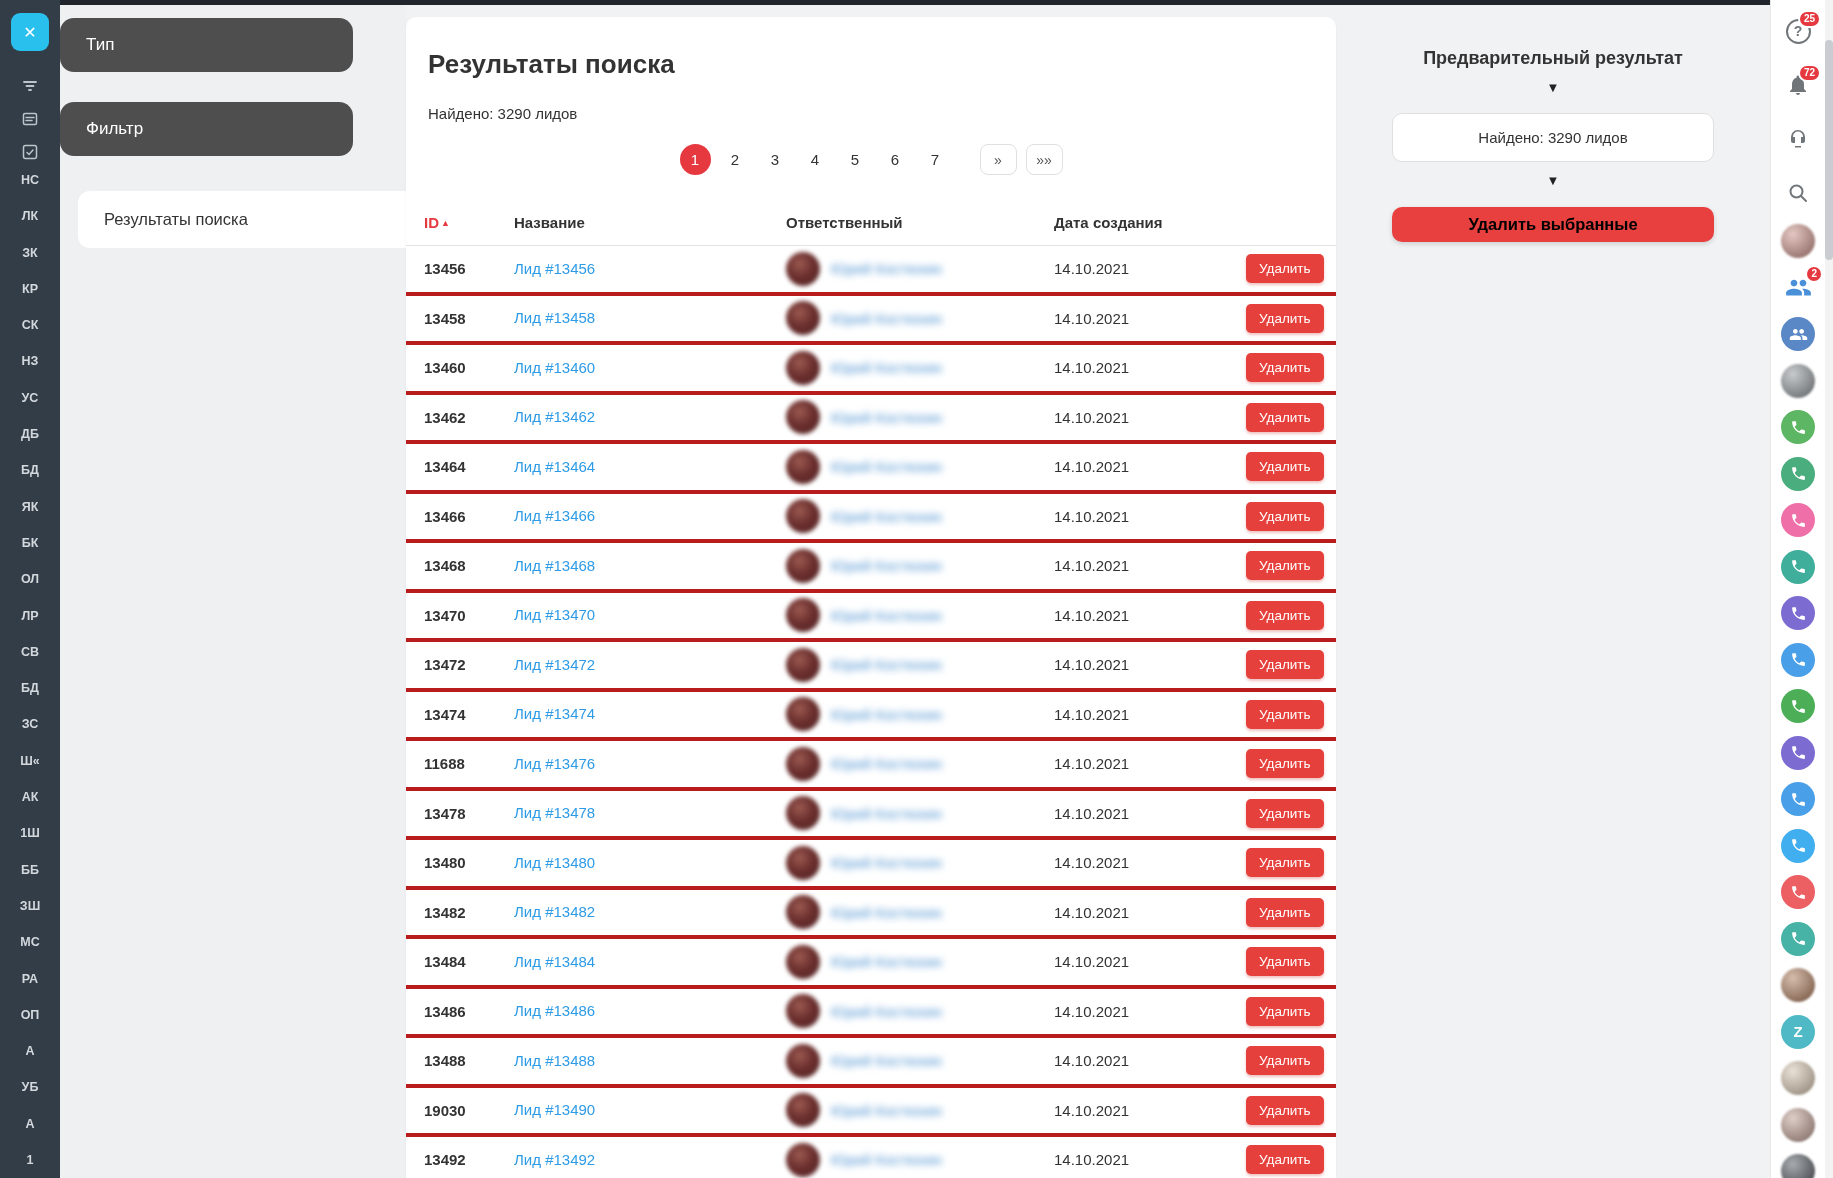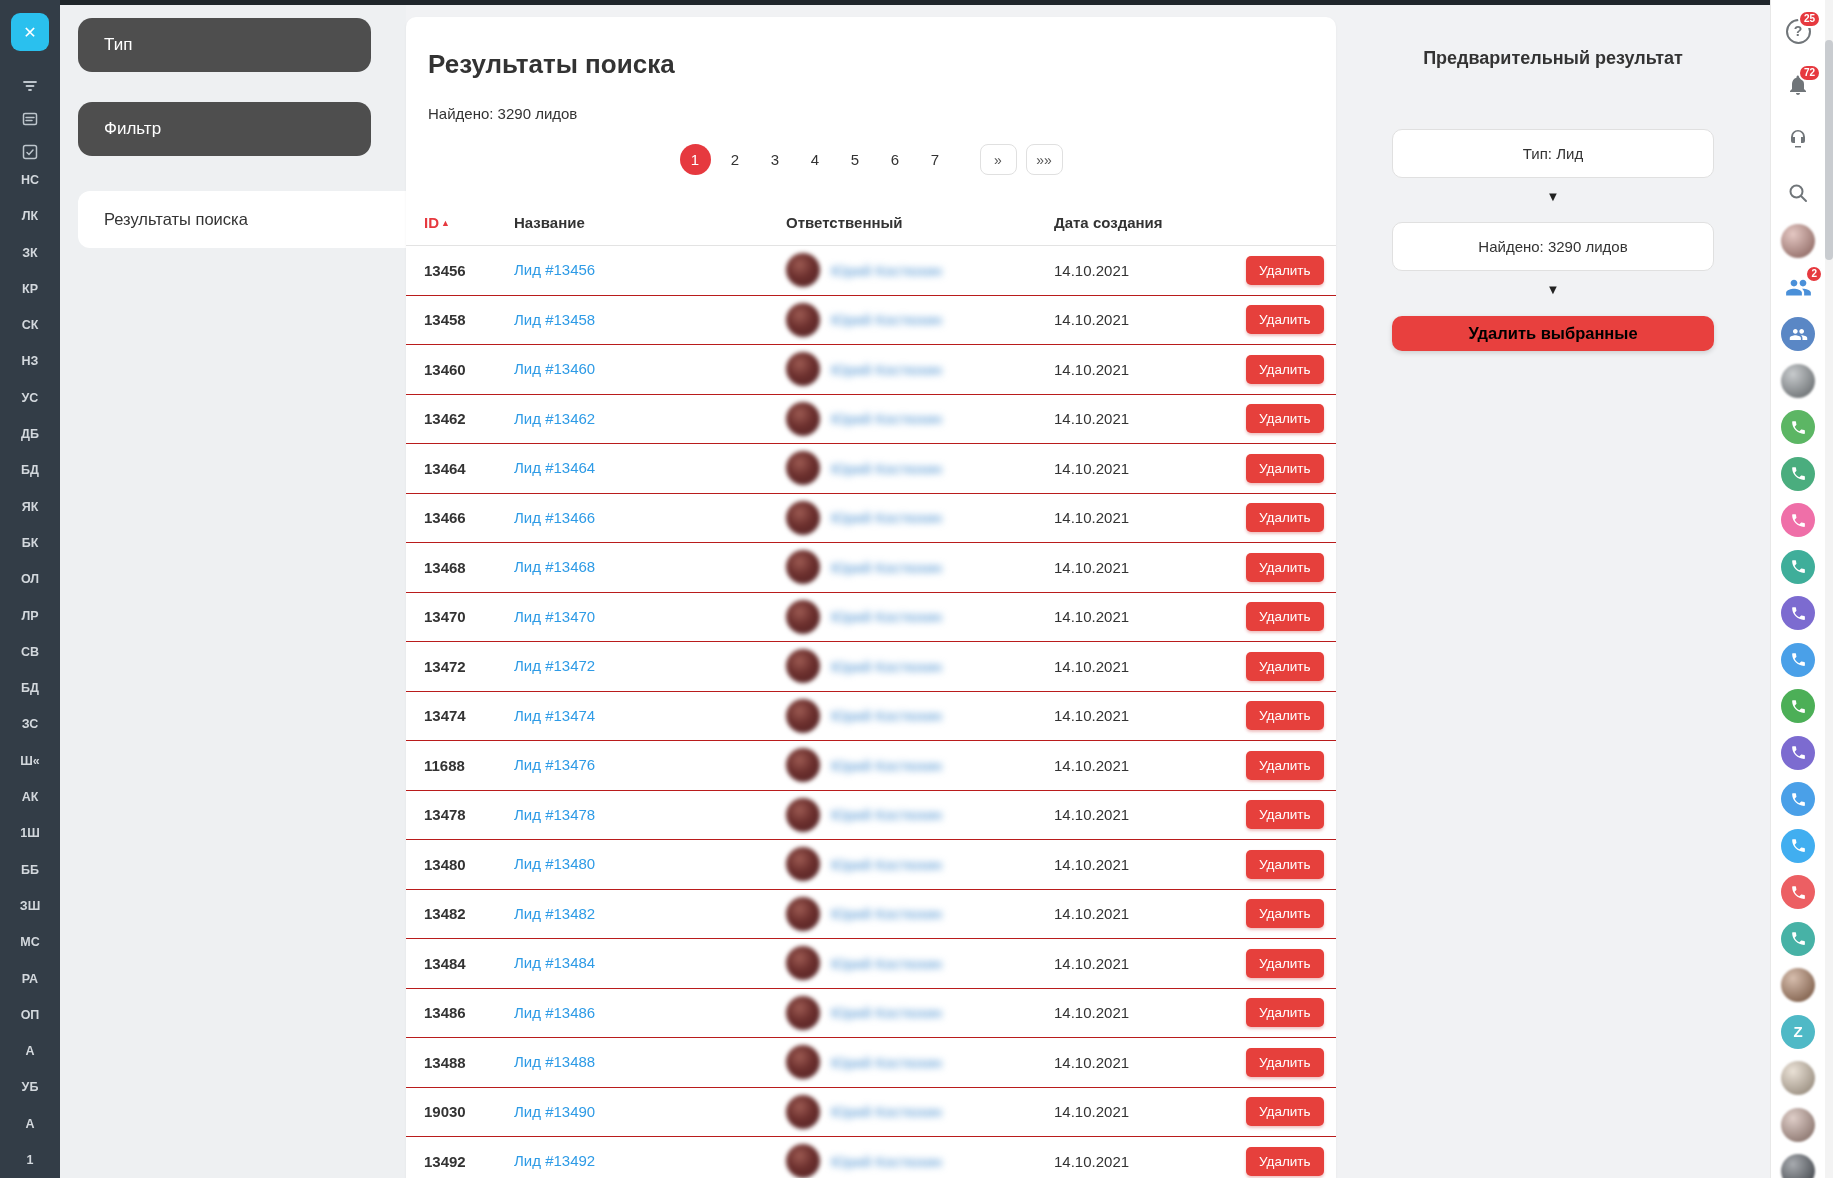--- a/index.html
+++ b/index.html
@@ -13,21 +13,21 @@
   .left-rail { width:60px; background:#333d47; display:flex; flex-direction:column; align-items:center; padding-top:13px; flex-shrink:0; z-index:21; }
   .close-btn { width:38px; height:38px; border-radius:9px; background:#2ac0ee; color:#fff; font-size:16px; font-weight:bold;
                display:flex; align-items:center; justify-content:center; cursor:pointer; }
   .rail-icons { display:flex; flex-direction:column; gap:15px; margin-top:26px; }
   .rail-icons svg { width:18px; height:18px; display:block; cursor:pointer; }
   .rail-labels { display:flex; flex-direction:column; gap:14.3px; margin-top:8px; align-items:center; }
   .rail-label { color:#d3d8dd; font-size:12.5px; font-weight:bold; line-height:22px; cursor:pointer; white-space:nowrap; }
 
   
   .filter-panel { width:346px; background:#eef0f2; padding-top:18px; flex-shrink:0; }
-  .pill-btn { margin-left:18px; width:293px; height:54px; background:#4e4e4e; color:#fff; border:none; border-radius:14px;
+  .pill-btn { margin-left:0; width:293px; height:54px; background:#4e4e4e; color:#fff; border:none; border-radius:14px;
               font-size:17px; text-align:left; padding-left:26px; display:flex; align-items:center; cursor:pointer;
               font-family:inherit; }
   .pill-btn + .pill-btn { margin-top:30px; }
   .results-item { margin-top:35px; margin-left:18px; height:57px; background:#fff; border-radius:12px 0 0 12px;
                   display:flex; align-items:center; padding-left:26px; font-size:16.5px; color:#333; cursor:pointer; }
 
   
   .content-wrap { flex:1; display:flex; padding-top:17px; background:#f1f2f4; min-width:0; }
   .main-card { width:930px; background:#fff; border-radius:10px 10px 0 0; height:1400px; flex-shrink:0;
                box-shadow:0 1px 3px rgba(0,0,0,0.05); padding-top:32px; }
@@ -40,21 +40,21 @@
   .page.active { background:#e6393f; color:#fff; }
   .page-nav { width:37px; height:31px; border:1px solid #e0e0e0; border-radius:8px; background:#fff; color:#555;
               font-size:14px; cursor:pointer; font-family:inherit; }
   .page-nav.first-nav { margin-left:20px; }
 
   .results-table { margin-top:24px; }
   .t-head, .t-row { display:grid; grid-template-columns:90px 272px 268px 192px 1fr; align-items:center; padding:0 18px; }
   .t-head { height:47px; border-bottom:1px solid #e3e3e3; font-weight:bold; font-size:15px; color:#333; }
   .th-id { color:#e6393f; }
   .sort-arrow { font-size:9px; color:#e6393f; margin-left:2px; vertical-align:2px; }
-  .t-row { height:49.5px; border-bottom:1px solid #b91c1c; }
+  .t-row { height:49.5px; border-bottom:4px solid #b91c1c; }
   .cell-id { font-weight:bold; font-size:15px; color:#333; }
   .lead-link { color:#2e9be6; font-size:15px; text-decoration:none; cursor:pointer; }
   .resp-cell { display:flex; align-items:center; gap:11px; }
   .resp-avatar { width:34px; height:34px; border-radius:50%; flex-shrink:0;
                  background:radial-gradient(circle at 40% 35%, #9c5a52 0%, #6b2f2d 45%, #4e2124 100%);
                  filter:blur(2px); }
   .resp-name { color:#4a90d0; font-size:15px; filter:blur(3.5px); white-space:nowrap; }
   .cell-date { font-size:15px; color:#333; }
   .del-btn { justify-self:end; background:#e6403c; color:#ffffff; border:none; border-radius:5px; font-size:13.5px;
              padding:7px 13px; cursor:pointer; box-shadow:0 2px 3px rgba(200,50,50,0.3); font-family:inherit; }
@@ -375,21 +375,20 @@
             <span class="resp-name">Юрий Костюхин</span>
           </div>
           <div class="cell-date">14.10.2021</div>
           <div><button class="del-btn">Удалить</button></div>
         </div>
     </div>
   </div>
 
   <div class="preview-panel">
     <div class="preview-title">Предварительный результат</div>
-    <div class="preview-box box-type">Тип: Лид</div>
     <div class="down-arrow">▼</div>
     <div class="preview-box box-found">Найдено: 3290 лидов</div>
     <div class="down-arrow">▼</div>
     <button class="preview-del-btn">Удалить выбранные</button>
   </div>
 
 </div>
 
 <div class="right-rail">
   <div class="rail-top">

